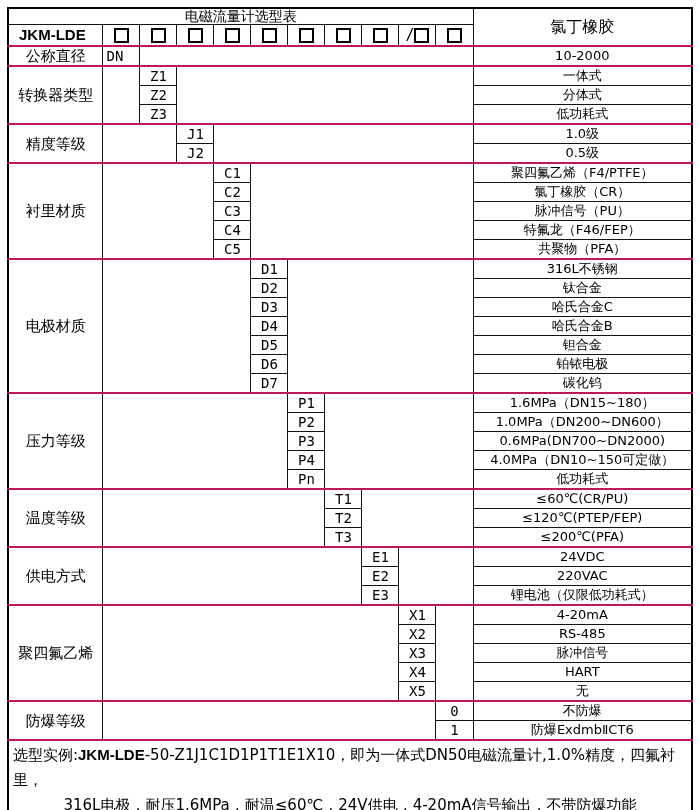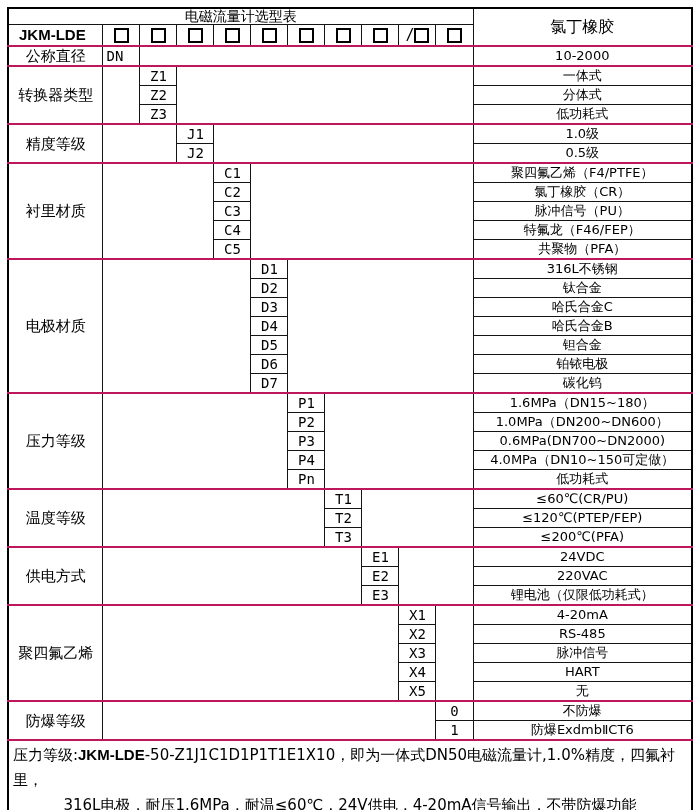--- a/index.html
+++ b/index.html
@@ -245,19 +245,19 @@
     <td class="code">0</td>
     <td class="desc">不防爆</td>
   </tr>
   <tr>
     <td class="code">1</td>
     <td class="desc">防爆ExdmbⅡCT6</td>
   </tr>
 
   <tr class="sect example-row">
     <td colspan="12">
-      <div class="ex1"><span>压力等级:</span><span class="exmodel">JKM-LDE</span><span>-50-Z1J1C1D1P1T1E1X10，即为一体式DN50电磁流量计,1.0%精度，四氟衬里，</span></div>
+      <div class="ex1"><span>选型实例:</span><span class="exmodel">JKM-LDE</span><span>-50-Z1J1C1D1P1T1E1X10，即为一体式DN50电磁流量计,1.0%精度，四氟衬里，</span></div>
       <div class="ex2">316L电极，耐压1.6MPa，耐温≤60℃，24V供电，4-20mA信号输出，不带防爆功能</div>
     </td>
   </tr>
 
 </tbody>
   </table>
 
 </body></html>

